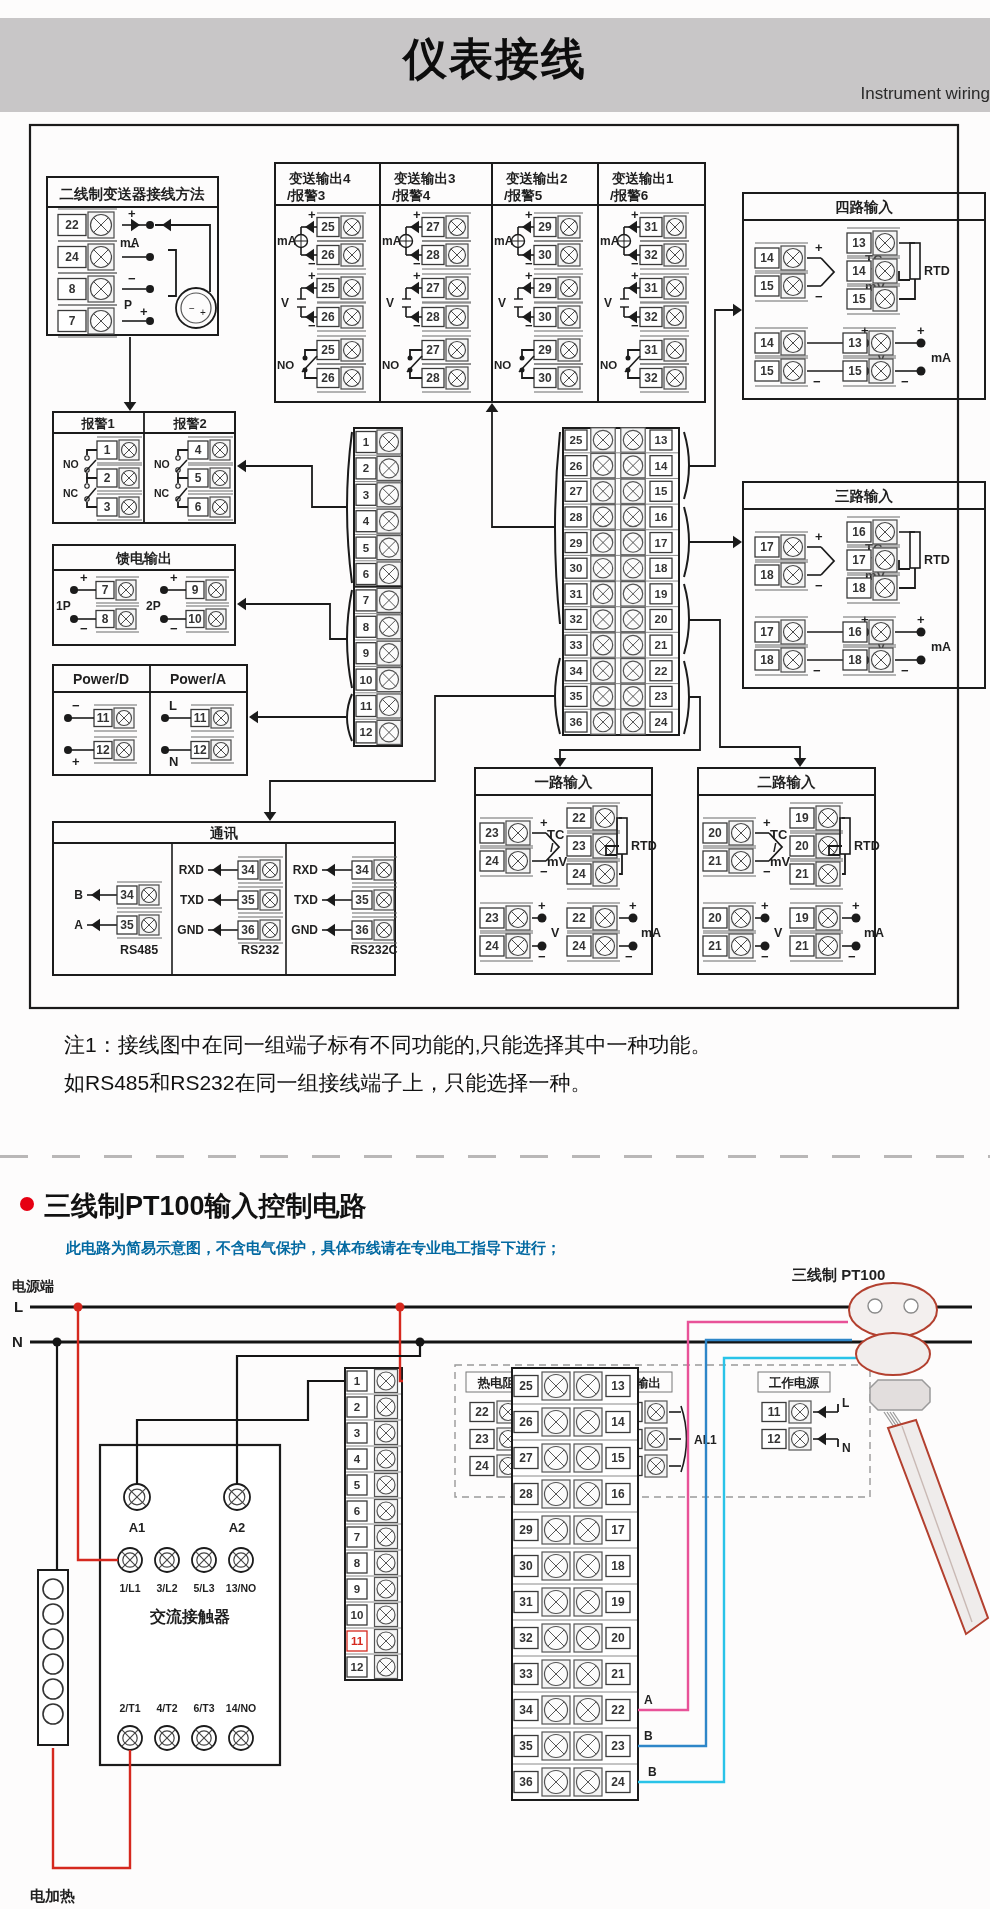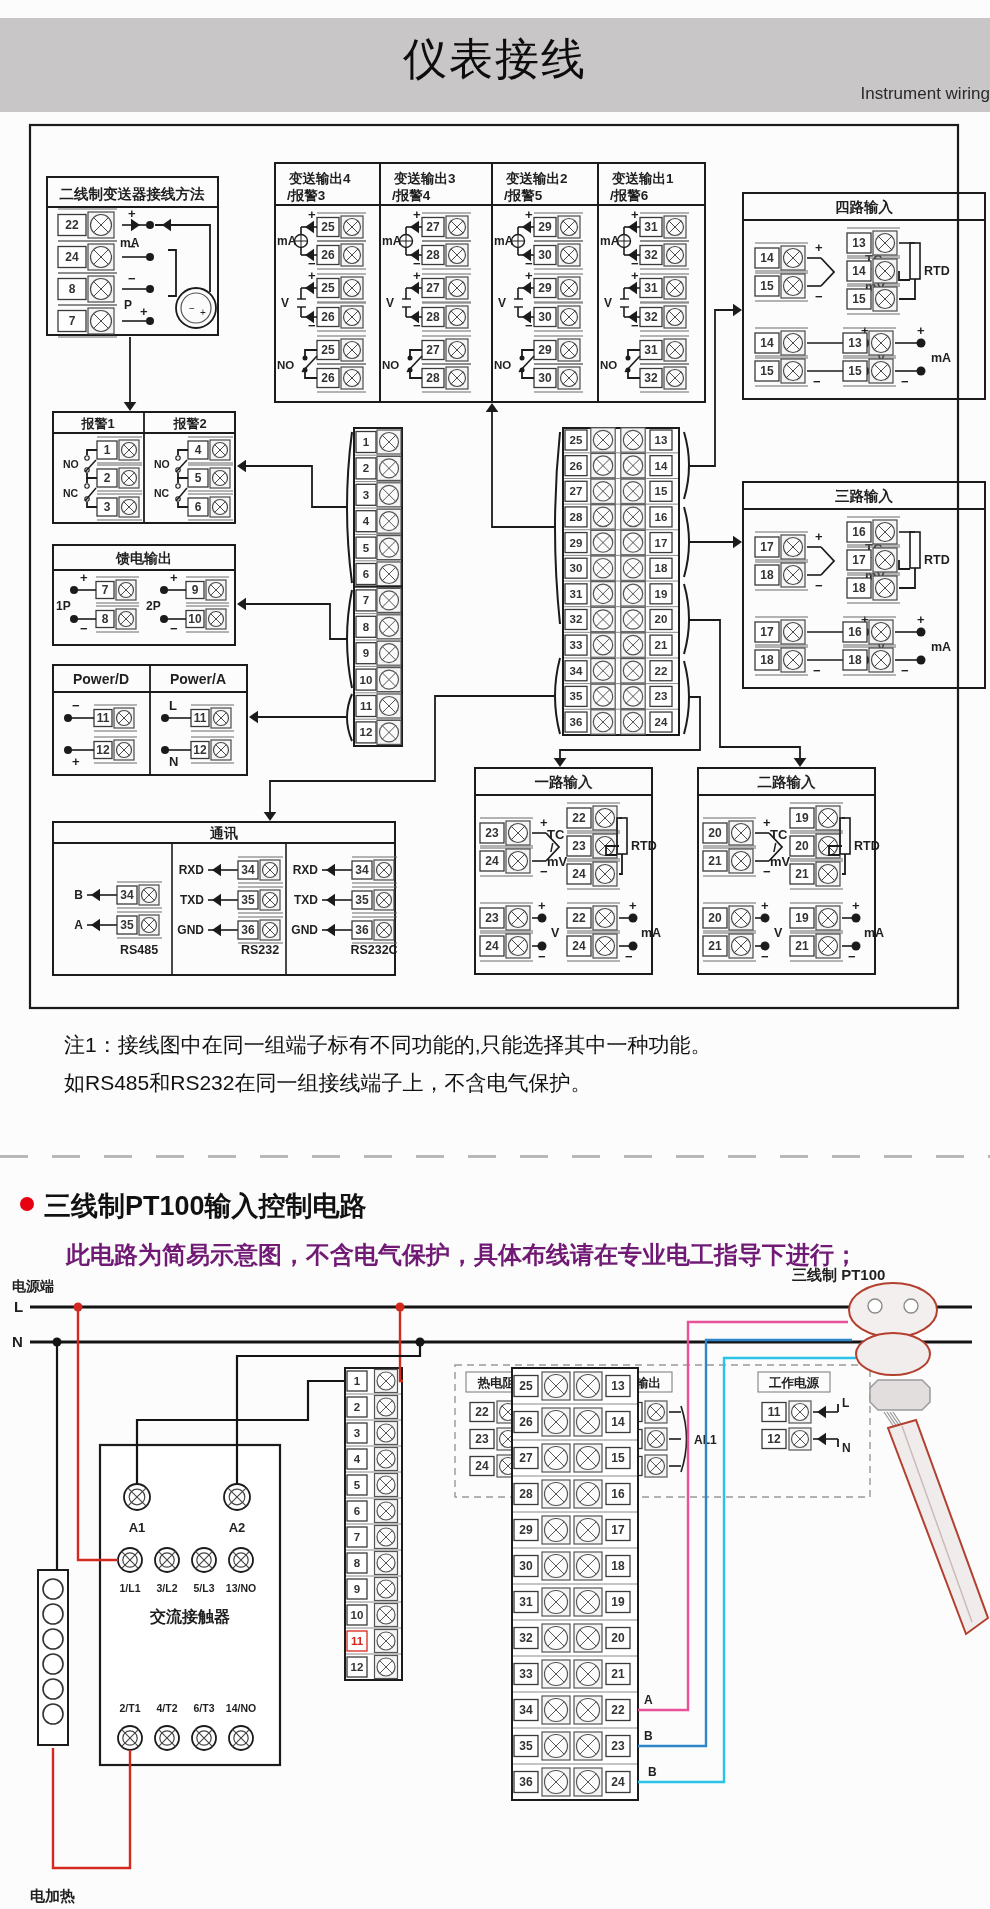--- a/index.html
+++ b/index.html
@@ -1,29 +1,29 @@
 <!DOCTYPE html>
 <html><head>
 <meta charset="utf-8">
 <style>
   html,body{margin:0;padding:0;background:#ffffff;}
   .page{position:relative;width:990px;height:1909px;background:#fdfcfc;overflow:hidden;
         font-family:"Liberation Sans","DejaVu Sans",sans-serif;}
   .hdr-band{position:absolute;left:0;top:18px;width:990px;height:94px;background:#c8c6c7;}
   .hdr-title{position:absolute;left:0;top:30px;width:990px;text-align:center;
-             font-size:44px;font-weight:400;color:#0d0d0d;letter-spacing:2px;}
+             font-size:44px;font-weight:700;color:#0d0d0d;letter-spacing:2px;}
   .hdr-sub{position:absolute;left:0;top:84px;width:990px;text-align:right;
            font-size:17px;color:#2a2a2a;}
   .notes{position:absolute;left:64px;top:1026px;width:900px;color:#111;
          font-size:21px;font-weight:500;line-height:38px;}
   .divider{position:absolute;left:0;top:1155px;width:990px;height:3px;
            background:repeating-linear-gradient(90deg,#b9b7b7 0 28px,transparent 28px 52px);}
   .bullet{position:absolute;left:20px;top:1197px;width:14px;height:14px;border-radius:50%;background:#e60012;}
   .sec-title{position:absolute;left:44px;top:1188px;font-size:27px;font-weight:700;color:#111;}
-  .sec-sub{position:absolute;left:66px;top:1239px;font-size:24px;font-weight:700;color:#701a75;}
+  .sec-sub{position:absolute;left:66px;top:1239px;font-size:15px;font-weight:700;color:#0369a1;}
   svg text{user-select:none;}
 </style>
 </head>
 <body>
 <div class="page">
 
 <div class="hdr-band"></div>
 <div class="hdr-title">仪表接线</div>
 <div class="hdr-sub">Instrument wiring</div>
 
@@ -1816,21 +1816,21 @@
           <line x1="890" y1="1412" x2="902" y2="1430" stroke="#9a9a9a" stroke-width="1.3"></line>
           <line x1="893" y1="1412" x2="905" y2="1430" stroke="#9a9a9a" stroke-width="1.3"></line>
           <polygon points="888,1428 916,1420 988,1618 966,1634" fill="#efeceb" stroke="#b3402f" stroke-width="2"></polygon>
           <line x1="902" y1="1426" x2="972" y2="1622" stroke="#c9b9b4" stroke-width="1.4"></line>
         </g>
       </g>
     </svg>
 
 <div class="notes">
   <div>注1：接线图中在同一组端子标有不同功能的,只能选择其中一种功能。</div>
-  <div>如RS485和RS232在同一组接线端子上，不含电气保护。</div>
+  <div>如RS485和RS232在同一组接线端子上，只能选择一种。</div>
 </div>
 
 <div class="divider"></div>
 <div class="bullet"></div>
 <div class="sec-title">三线制PT100输入控制电路</div>
 <div class="sec-sub">此电路为简易示意图，不含电气保护，具体布线请在专业电工指导下进行；</div>
 
 </div>
 
 </body></html>

